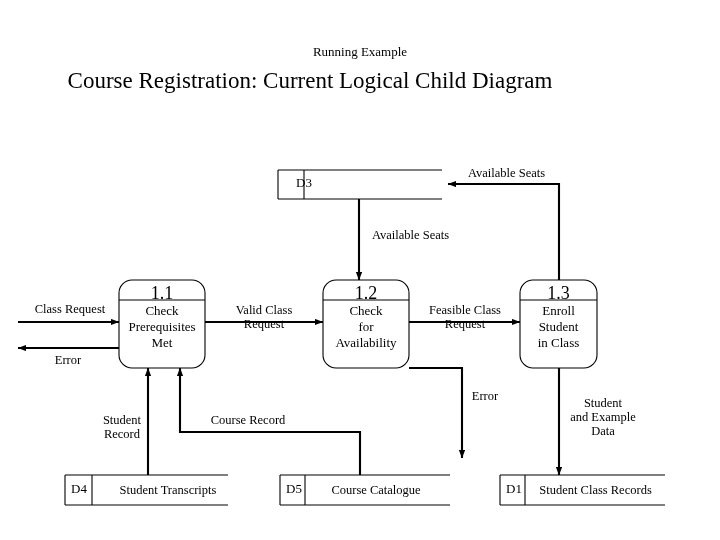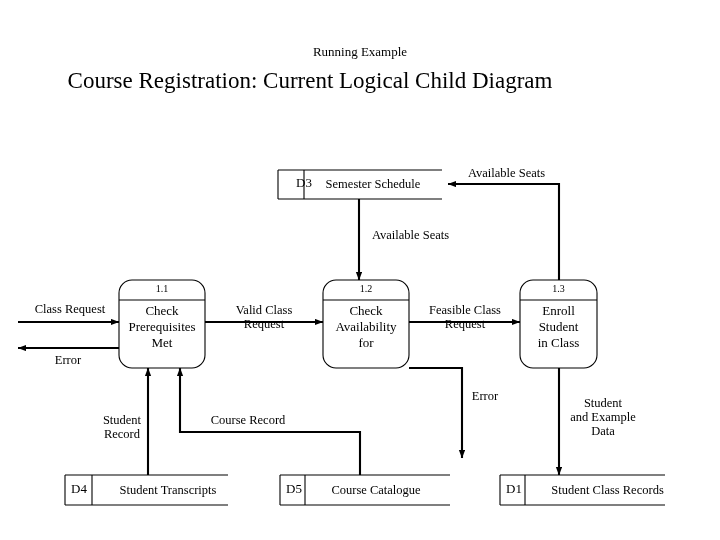--- a/index.html
+++ b/index.html
@@ -39,21 +39,21 @@
   }
   .maintitle {
     font-size: 23px;
     left: 0; top: 68px;
     width: 620px;
     text-align: center;
   }
   .flow-label { font-size: 12.5px; }
   .store-id   { font-size: 13px; }
   .store-name { font-size: 12.5px; }
-  .proc-num   { font-size: 10px; }
+  .proc-num   { font-size: 18px; }
   .proc-name  { font-size: 13px; line-height: 1.24; }
 </style>
 </head>
 <body>
 
 <div id="canvas">
 
   <div class="lbl subtitle">Running Example</div>
   <div class="lbl maintitle">Course Registration: Current Logical Child Diagram</div>
 
@@ -122,43 +122,42 @@
     <line x1="148" y1="475" x2="148" y2="368" stroke="#000" stroke-width="2.1" marker-end="url(#ah)"></line>
 
     <polyline points="360,475 360,432 180,432 180,368" fill="none" stroke="#000" stroke-width="2.1" marker-end="url(#ah)"></polyline>
 
     <polyline points="409,368 462,368 462,458" fill="none" stroke="#000" stroke-width="2.1" marker-end="url(#ah)"></polyline>
 
     <line x1="559" y1="368" x2="559" y2="475" stroke="#000" stroke-width="2.1" marker-end="url(#ah)"></line>
   </svg>
 
   <div class="lbl store-id" style="left:281px; top:176px; width:22px;margin-left:12px;">D3</div>
-  <div class="lbl store-name" style="left:306px; top:177px; width:134px;">Semester Schedule</div>
 
   <div class="lbl store-id" style="left:68px; top:482px; width:22px;">D4</div>
   <div class="lbl store-name" style="left:94px; top:483px; width:132px;margin-left:8px;">Student Transcripts</div>
 
   <div class="lbl store-id" style="left:283px; top:482px; width:22px;">D5</div>
   <div class="lbl store-name" style="left:305px; top:483px; width:142px;">Course Catalogue</div>
 
   <div class="lbl store-id" style="left:503px; top:482px; width:22px;font-family:Liberation Serif, serif;">D1</div>
-  <div class="lbl store-name" style="left:527px; top:483px; width:137px;padding-left:12px;">Student Class Records</div>
+  <div class="lbl store-name" style="left:527px; top:483px; width:137px;">Student Class Records</div>
 
   <div class="lbl proc-num" style="left:119px; top:283px; width:86px;">1.1</div>
   <div class="lbl proc-name" style="left:114px; top:303px; width:96px;">
     <div>Check</div>
     <div>Prerequisites</div>
     <div>Met</div>
   </div>
 
   <div class="lbl proc-num" style="left:323px; top:283px; width:86px;">1.2</div>
   <div class="lbl proc-name" style="left:317px; top:303px; width:98px;">
     <div>Check</div>
+    <div>for</div>
     <div>Availability</div>
-    <div>for</div>
   </div>
 
   <div class="lbl proc-num" style="left:520px; top:283px; width:77px;">1.3</div>
   <div class="lbl proc-name" style="left:518px; top:303px; width:81px;">
     <div>Enroll</div>
     <div>Student</div>
     <div>in Class</div>
   </div>
 
   <div class="lbl flow-label" style="left:20px; top:302px; width:100px;">Class Request</div>

